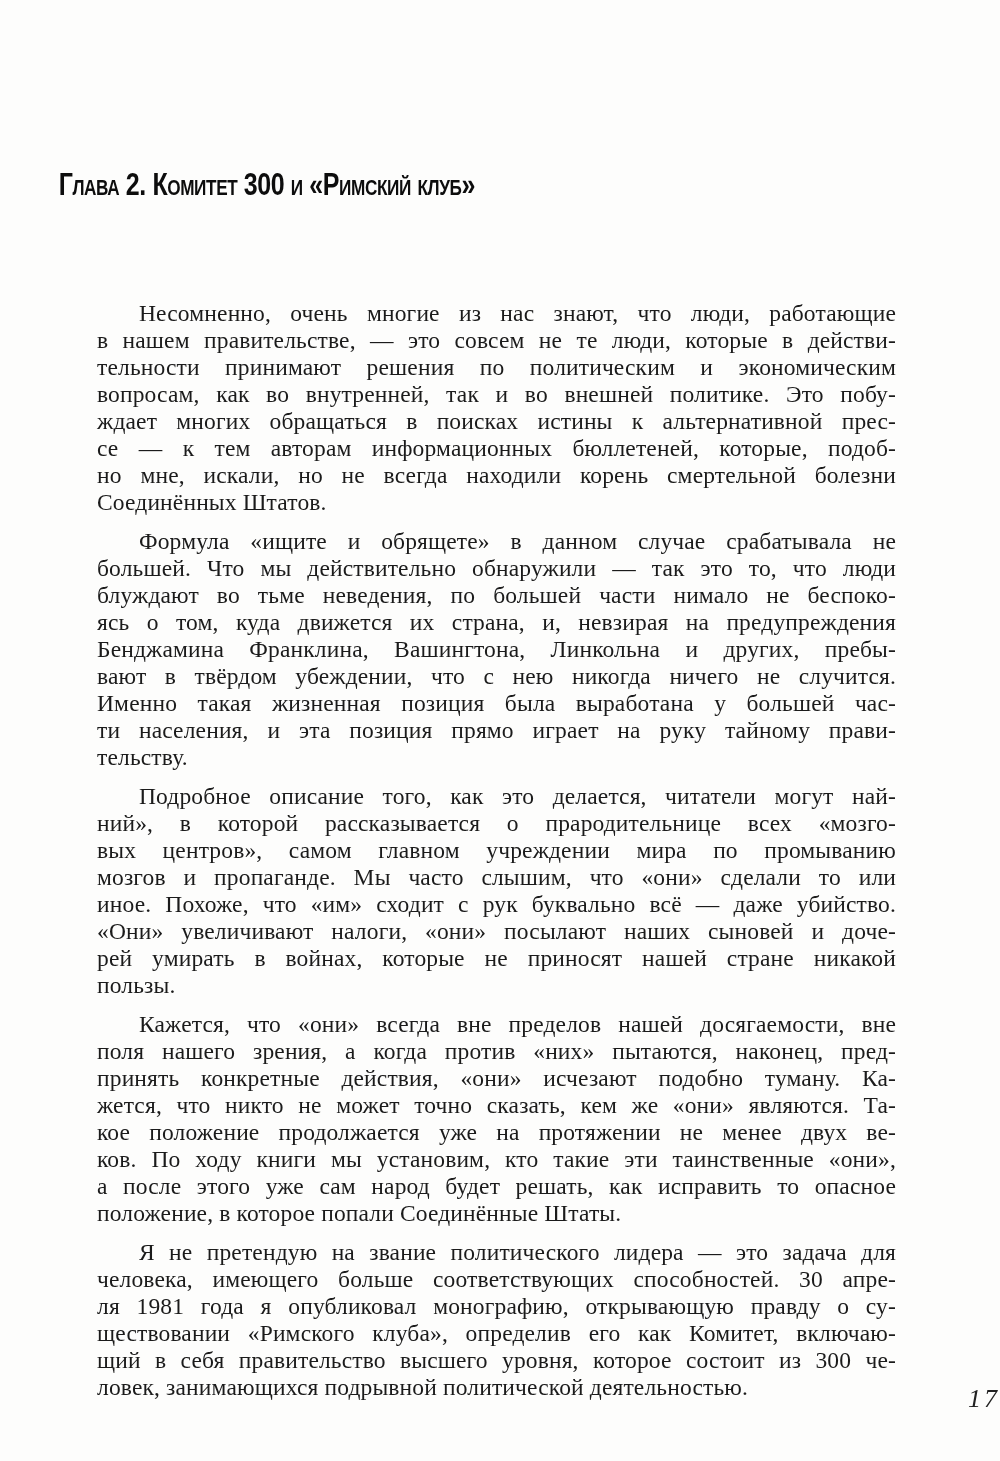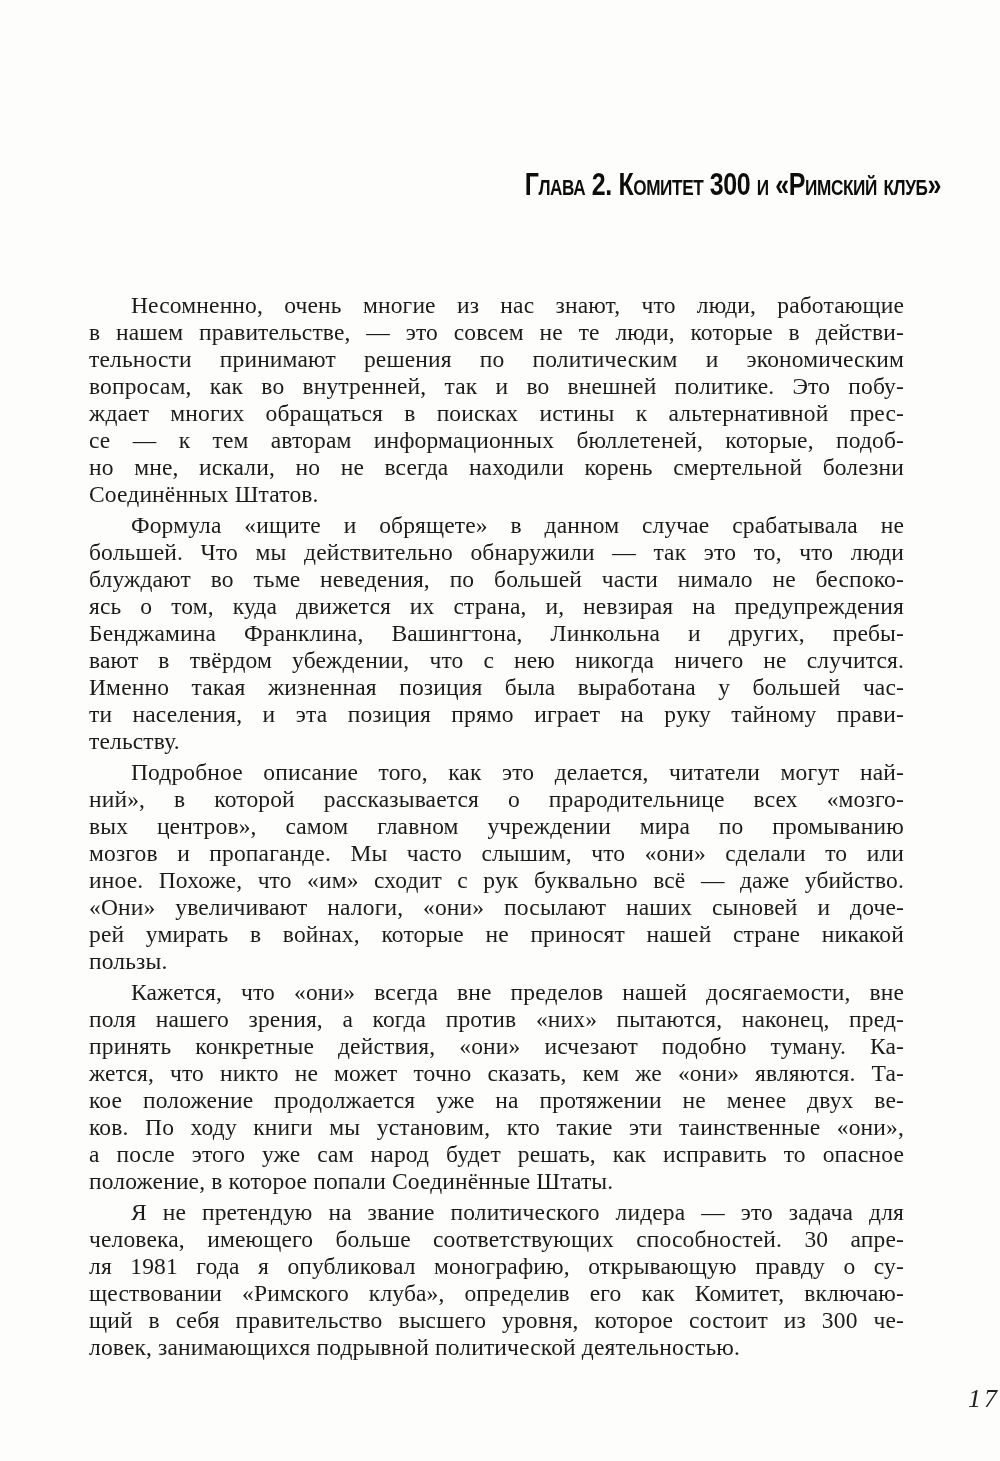--- a/index.html
+++ b/index.html
@@ -15,21 +15,21 @@
     color: #161616;
     font-family: "Liberation Serif", serif;
     overflow: hidden;
   }
   .chapter-title {
     position: absolute;
     top: 166px;
     left: 0;
     width: 100%;
     margin: 0;
-    text-align: right;
+    text-align: left;
     font-family: "Liberation Sans", sans-serif;
     font-weight: 700;
     font-variant: small-caps;
     font-size: 32px;
     letter-spacing: -0.5px;
     color: #0d0d0d;
     white-space: nowrap;
   }
   .chapter-title .squeeze {
     display: inline-block;
@@ -40,21 +40,21 @@
     position: absolute;
     top: 288px;
     left: 85px;
     width: 823px;
     font-size: 23.5px;
     line-height: 27px;
     letter-spacing: 0.15px;
     color: #1b1b1b;
   }
   .paragraph {
-    margin: 4px;
+    margin: 12px;
   }
   .line {
     text-align: justify;
     text-align-last: justify;
     text-justify: inter-word;
   }
   .line.first {
     text-indent: 42px;
   }
   .line.last {

